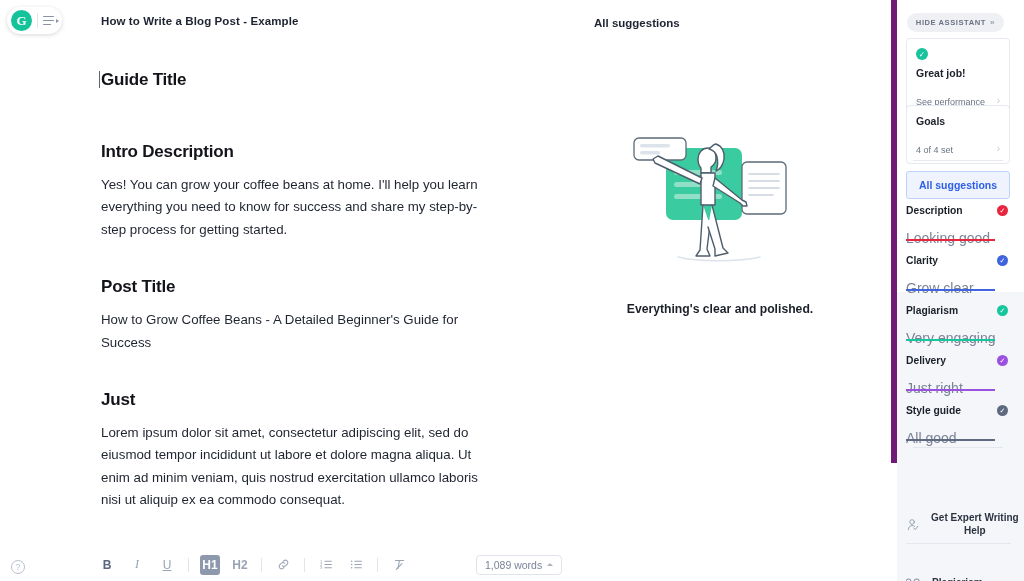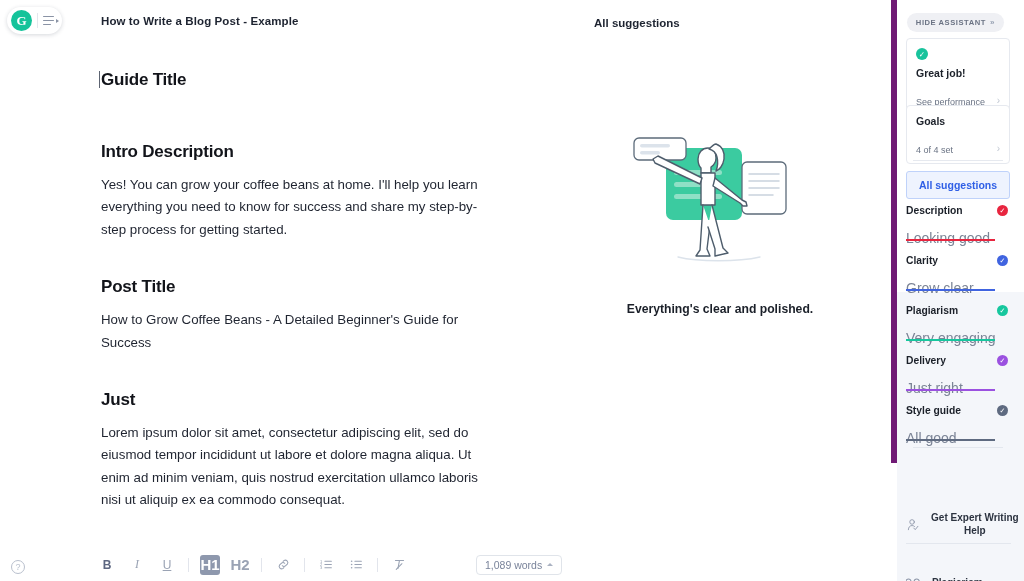--- a/index.html
+++ b/index.html
@@ -106,21 +106,21 @@
     width: 20px; height: 20px; margin: 0 5px;
     display: flex; align-items: center; justify-content: center;
     font-size: 12px; color: #9aa3b4; border-radius: 3px;
     cursor: pointer; user-select: none;
   }
   .tb-btn:first-of-type { margin-left: 97px; }
   .tb-btn.bold { font-weight: bold; color: #5c6680; }
   .tb-btn.ital { font-style: italic; font-family: "Liberation Serif", serif; }
   .tb-btn.und { text-decoration: underline; }
   .tb-btn.active { background: #8e98ad; color: #fff; font-weight: bold; }
-  .tb-h { font-size: 15px; font-weight: bold; }
+  .tb-h { font-size: 12px; font-weight: bold; }
   .tb-sep { width: 1px; height: 14px; background: #e2e5ec; margin: 0 6px; }
   .wordcount {
     margin-left: 62px;
     border: 1px solid #e0e4ea; border-radius: 4px;
     padding: 3px 8px;
     font-size: 10.5px; color: #79839a;
     display: flex; align-items: center; gap: 5px;
     cursor: pointer; background: #fff;
   }
   .wc-caret {

